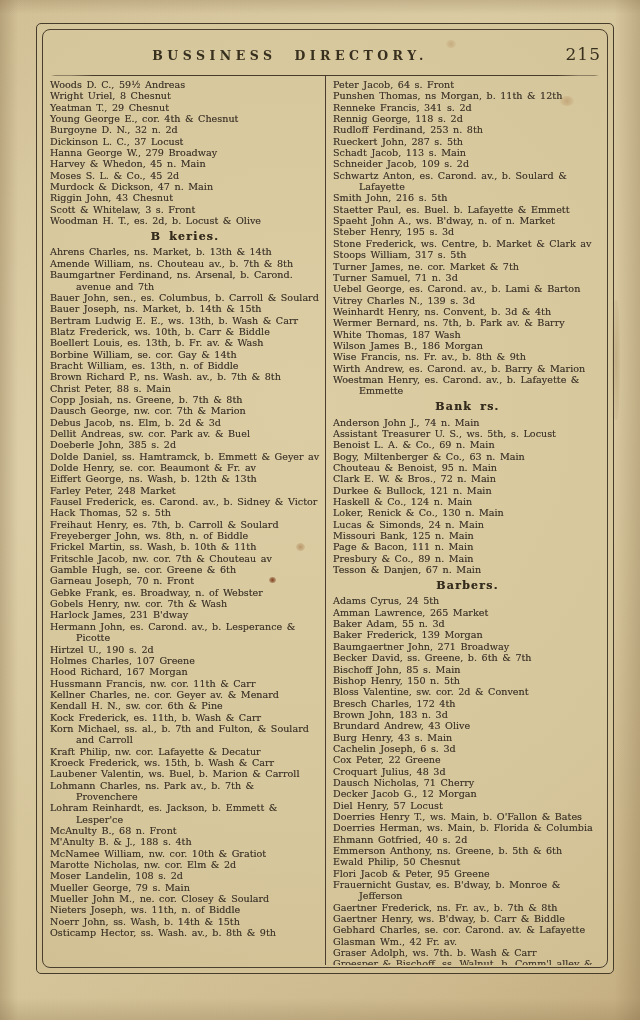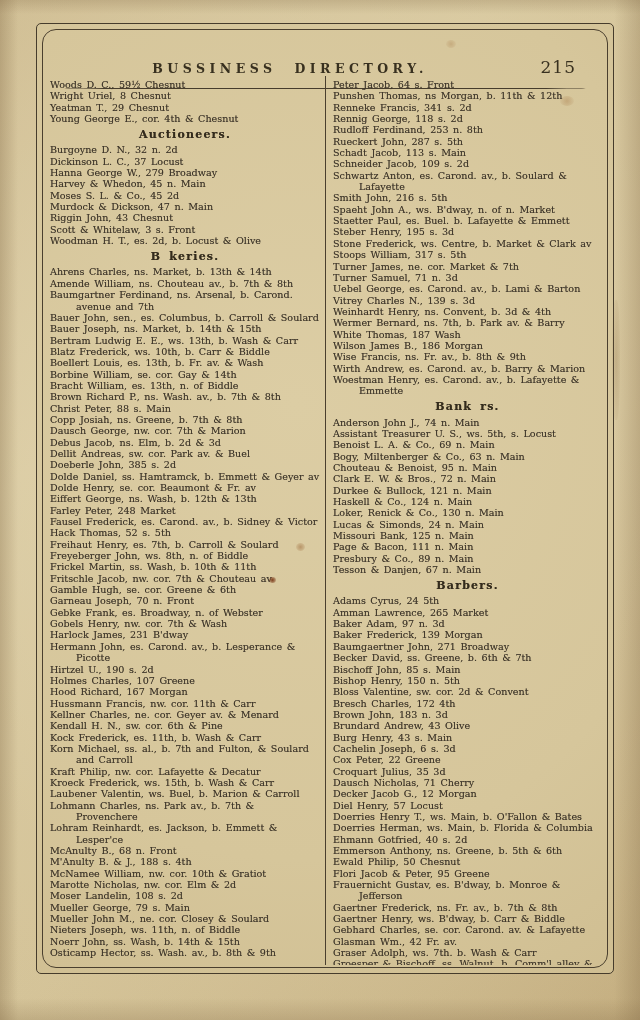--- a/index.html
+++ b/index.html
@@ -12,25 +12,25 @@
   }
   .edge-shade{position:absolute;inset:0;pointer-events:none;
     background:
       linear-gradient(to right, rgba(120,95,60,.30) 0, rgba(120,95,60,0) 18px),
       linear-gradient(to left, rgba(120,95,60,.28) 0, rgba(120,95,60,0) 26px),
       linear-gradient(to bottom, rgba(120,95,60,.22) 0, rgba(120,95,60,0) 14px),
       linear-gradient(to top, rgba(120,95,60,.22) 0, rgba(120,95,60,0) 22px);}
   .frame{position:absolute;left:36px;top:23px;width:576px;height:949px;
     border:1.7px solid #463c2c;border-radius:5px;
     background:radial-gradient(ellipse 120% 80% at 45% 40%, #dccda4 0%, #d6c69b 60%, #cdbb8e 100%);}
-  .frame-inner{position:absolute;inset:5px;border:1px solid #4a3f2e;border-radius:14px;padding:17px;}
+  .frame-inner{position:absolute;inset:5px;border:1px solid #4a3f2e;border-radius:8px;padding:4px;}
   .hdr{position:relative;height:41px;}
   .hdr-title{position:absolute;left:0;right:70px;top:14px;text-align:center;
     font-size:12.5px;font-weight:bold;letter-spacing:4.5px;word-spacing:9px;color:#38301f;}
-  .hdr-page{position:absolute;right:14px;top:10px;font-size:17px;color:#38301f;letter-spacing:1px;margin-left:24px;}
+  .hdr-page{position:absolute;right:2px;top:10px;font-size:17px;color:#38301f;letter-spacing:1px;margin-left:24px;}
   .hdr-rule{position:absolute;left:4px;right:4px;top:41px;border-top:1.7px solid #463c2c;border-radius:50%/2px;height:0;}
   .cols{position:absolute;top:46px;left:0;right:0;bottom:2px;display:flex;}
   .col{width:50%;box-sizing:border-box;padding:3px 5px 0 7px;overflow:hidden;}
   .col-right{border-left:1.3px solid #4a3f2e;}
   .entry{font-size:9.6px;line-height:11.35px;color:#3e362a;
     padding-left:26px;text-indent:-26px;word-spacing:1.5px;
     text-shadow:0 0 .5px rgba(62,52,40,.55);}
   .heading{text-align:center;font-size:11px;font-weight:bold;color:#332b1c;
     letter-spacing:1.2px;word-spacing:3px;margin:4.5px 0 3.5px 0;line-height:12px;
     text-shadow:0 0 .5px rgba(50,42,30,.6);}
@@ -48,25 +48,24 @@
 
 <div class="frame">
   <div class="frame-inner">
     <div class="hdr">
       <div class="hdr-title">BUSSINESS DIRECTORY.</div>
       <div class="hdr-page">215</div>
       <div class="hdr-rule"></div>
     </div>
     <div class="cols">
       <div class="col" id="col-0">
-          <div class="entry">Woods D. C., 59½ Chesnut</div>
+          <div class="entry">Woods D. C., 59½ Andreas</div>
           <div class="entry">Wright Uriel, 8 Chesnut</div>
           <div class="entry">Yeatman T., 29 Chesnut</div>
           <div class="entry">Young George E., cor. 4th &amp; Chesnut</div>
-          <div class="heading">Auctioneers.</div>
           <div class="entry">Burgoyne D. N., 32 n. 2d</div>
           <div class="entry">Dickinson L. C., 37 Locust</div>
           <div class="entry">Hanna George W., 279 Broadway</div>
           <div class="entry">Harvey &amp; Whedon, 45 n. Main</div>
           <div class="entry">Moses S. L. &amp; Co., 45 2d</div>
           <div class="entry">Murdock &amp; Dickson, 47 n. Main</div>
           <div class="entry">Riggin John, 43 Chesnut</div>
           <div class="entry">Scott &amp; Whitelaw, 3 s. Front</div>
           <div class="entry">Woodman H. T., es. 2d, b. Locust &amp; Olive</div>
           <div class="heading">B keries.</div>
@@ -131,22 +130,22 @@
           <div class="entry">Peter Jacob, 64 s. Front</div>
           <div class="entry">Punshen Thomas, ns Morgan, b. 11th &amp; 12th</div>
           <div class="entry">Renneke Francis, 341 s. 2d</div>
           <div class="entry">Rennig George, 118 s. 2d</div>
           <div class="entry">Rudloff Ferdinand, 253 n. 8th</div>
           <div class="entry">Rueckert John, 287 s. 5th</div>
           <div class="entry">Schadt Jacob, 113 s. Main</div>
           <div class="entry">Schneider Jacob, 109 s. 2d</div>
           <div class="entry">Schwartz Anton, es. Carond. av., b. Soulard &amp; Lafayette</div>
           <div class="entry">Smith John, 216 s. 5th</div>
+          <div class="entry">Staetter Paul, es. Buel. b. Lafayette &amp; Emmett</div>
           <div class="entry">Spaeht John A., ws. B'dway, n. of n. Market</div>
-          <div class="entry">Staetter Paul, es. Buel. b. Lafayette &amp; Emmett</div>
           <div class="entry">Steber Henry, 195 s. 3d</div>
           <div class="entry">Stone Frederick, ws. Centre, b. Market &amp; Clark av</div>
           <div class="entry">Stoops William, 317 s. 5th</div>
           <div class="entry">Turner James, ne. cor. Market &amp; 7th</div>
           <div class="entry">Turner Samuel, 71 n. 3d</div>
           <div class="entry">Uebel George, es. Carond. av., b. Lami &amp; Barton</div>
           <div class="entry">Vitrey Charles N., 139 s. 3d</div>
           <div class="entry">Weinhardt Henry, ns. Convent, b. 3d &amp; 4th</div>
           <div class="entry">Wermer Bernard, ns. 7th, b. Park av. &amp; Barry</div>
           <div class="entry">White Thomas, 187 Wash</div>
@@ -165,34 +164,34 @@
           <div class="entry">Haskell &amp; Co., 124 n. Main</div>
           <div class="entry">Loker, Renick &amp; Co., 130 n. Main</div>
           <div class="entry">Lucas &amp; Simonds, 24 n. Main</div>
           <div class="entry">Missouri Bank, 125 n. Main</div>
           <div class="entry">Page &amp; Bacon, 111 n. Main</div>
           <div class="entry">Presbury &amp; Co., 89 n. Main</div>
           <div class="entry">Tesson &amp; Danjen, 67 n. Main</div>
           <div class="heading">Barbers.</div>
           <div class="entry">Adams Cyrus, 24 5th</div>
           <div class="entry">Amman Lawrence, 265 Market</div>
-          <div class="entry">Baker Adam, 97 n. 3d</div>
+          <div class="entry">Baker Adam, 55 n. 3d</div>
           <div class="entry">Baker Frederick, 139 Morgan</div>
           <div class="entry">Baumgaertner John, 271 Broadway</div>
           <div class="entry">Becker David, ss. Greene, b. 6th &amp; 7th</div>
           <div class="entry">Bischoff John, 85 s. Main</div>
           <div class="entry">Bishop Henry, 150 n. 5th</div>
           <div class="entry">Bloss Valentine, sw. cor. 2d &amp; Convent</div>
           <div class="entry">Bresch Charles, 172 4th</div>
           <div class="entry">Brown John, 183 n. 3d</div>
           <div class="entry">Brundard Andrew, 43 Olive</div>
           <div class="entry">Burg Henry, 43 s. Main</div>
           <div class="entry">Cachelin Joseph, 6 s. 3d</div>
           <div class="entry">Cox Peter, 22 Greene</div>
-          <div class="entry">Croquart Julius, 35 3d</div>
+          <div class="entry">Croquart Julius, 48 3d</div>
           <div class="entry">Dausch Nicholas, 71 Cherry</div>
           <div class="entry">Decker Jacob G., 12 Morgan</div>
           <div class="entry">Diel Henry, 57 Locust</div>
           <div class="entry">Doerries Henry T., ws. Main, b. O'Fallon &amp; Bates</div>
           <div class="entry">Doerries Herman, ws. Main, b. Florida &amp; Columbia</div>
           <div class="entry">Ehmann Gotfried, 40 s. 2d</div>
           <div class="entry">Emmerson Anthony, ns. Greene, b. 5th &amp; 6th</div>
           <div class="entry">Ewald Philip, 50 Chesnut</div>
           <div class="entry">Flori Jacob &amp; Peter, 95 Greene</div>
           <div class="entry">Frauernicht Gustav, es. B'dway, b. Monroe &amp; Jefferson</div>

